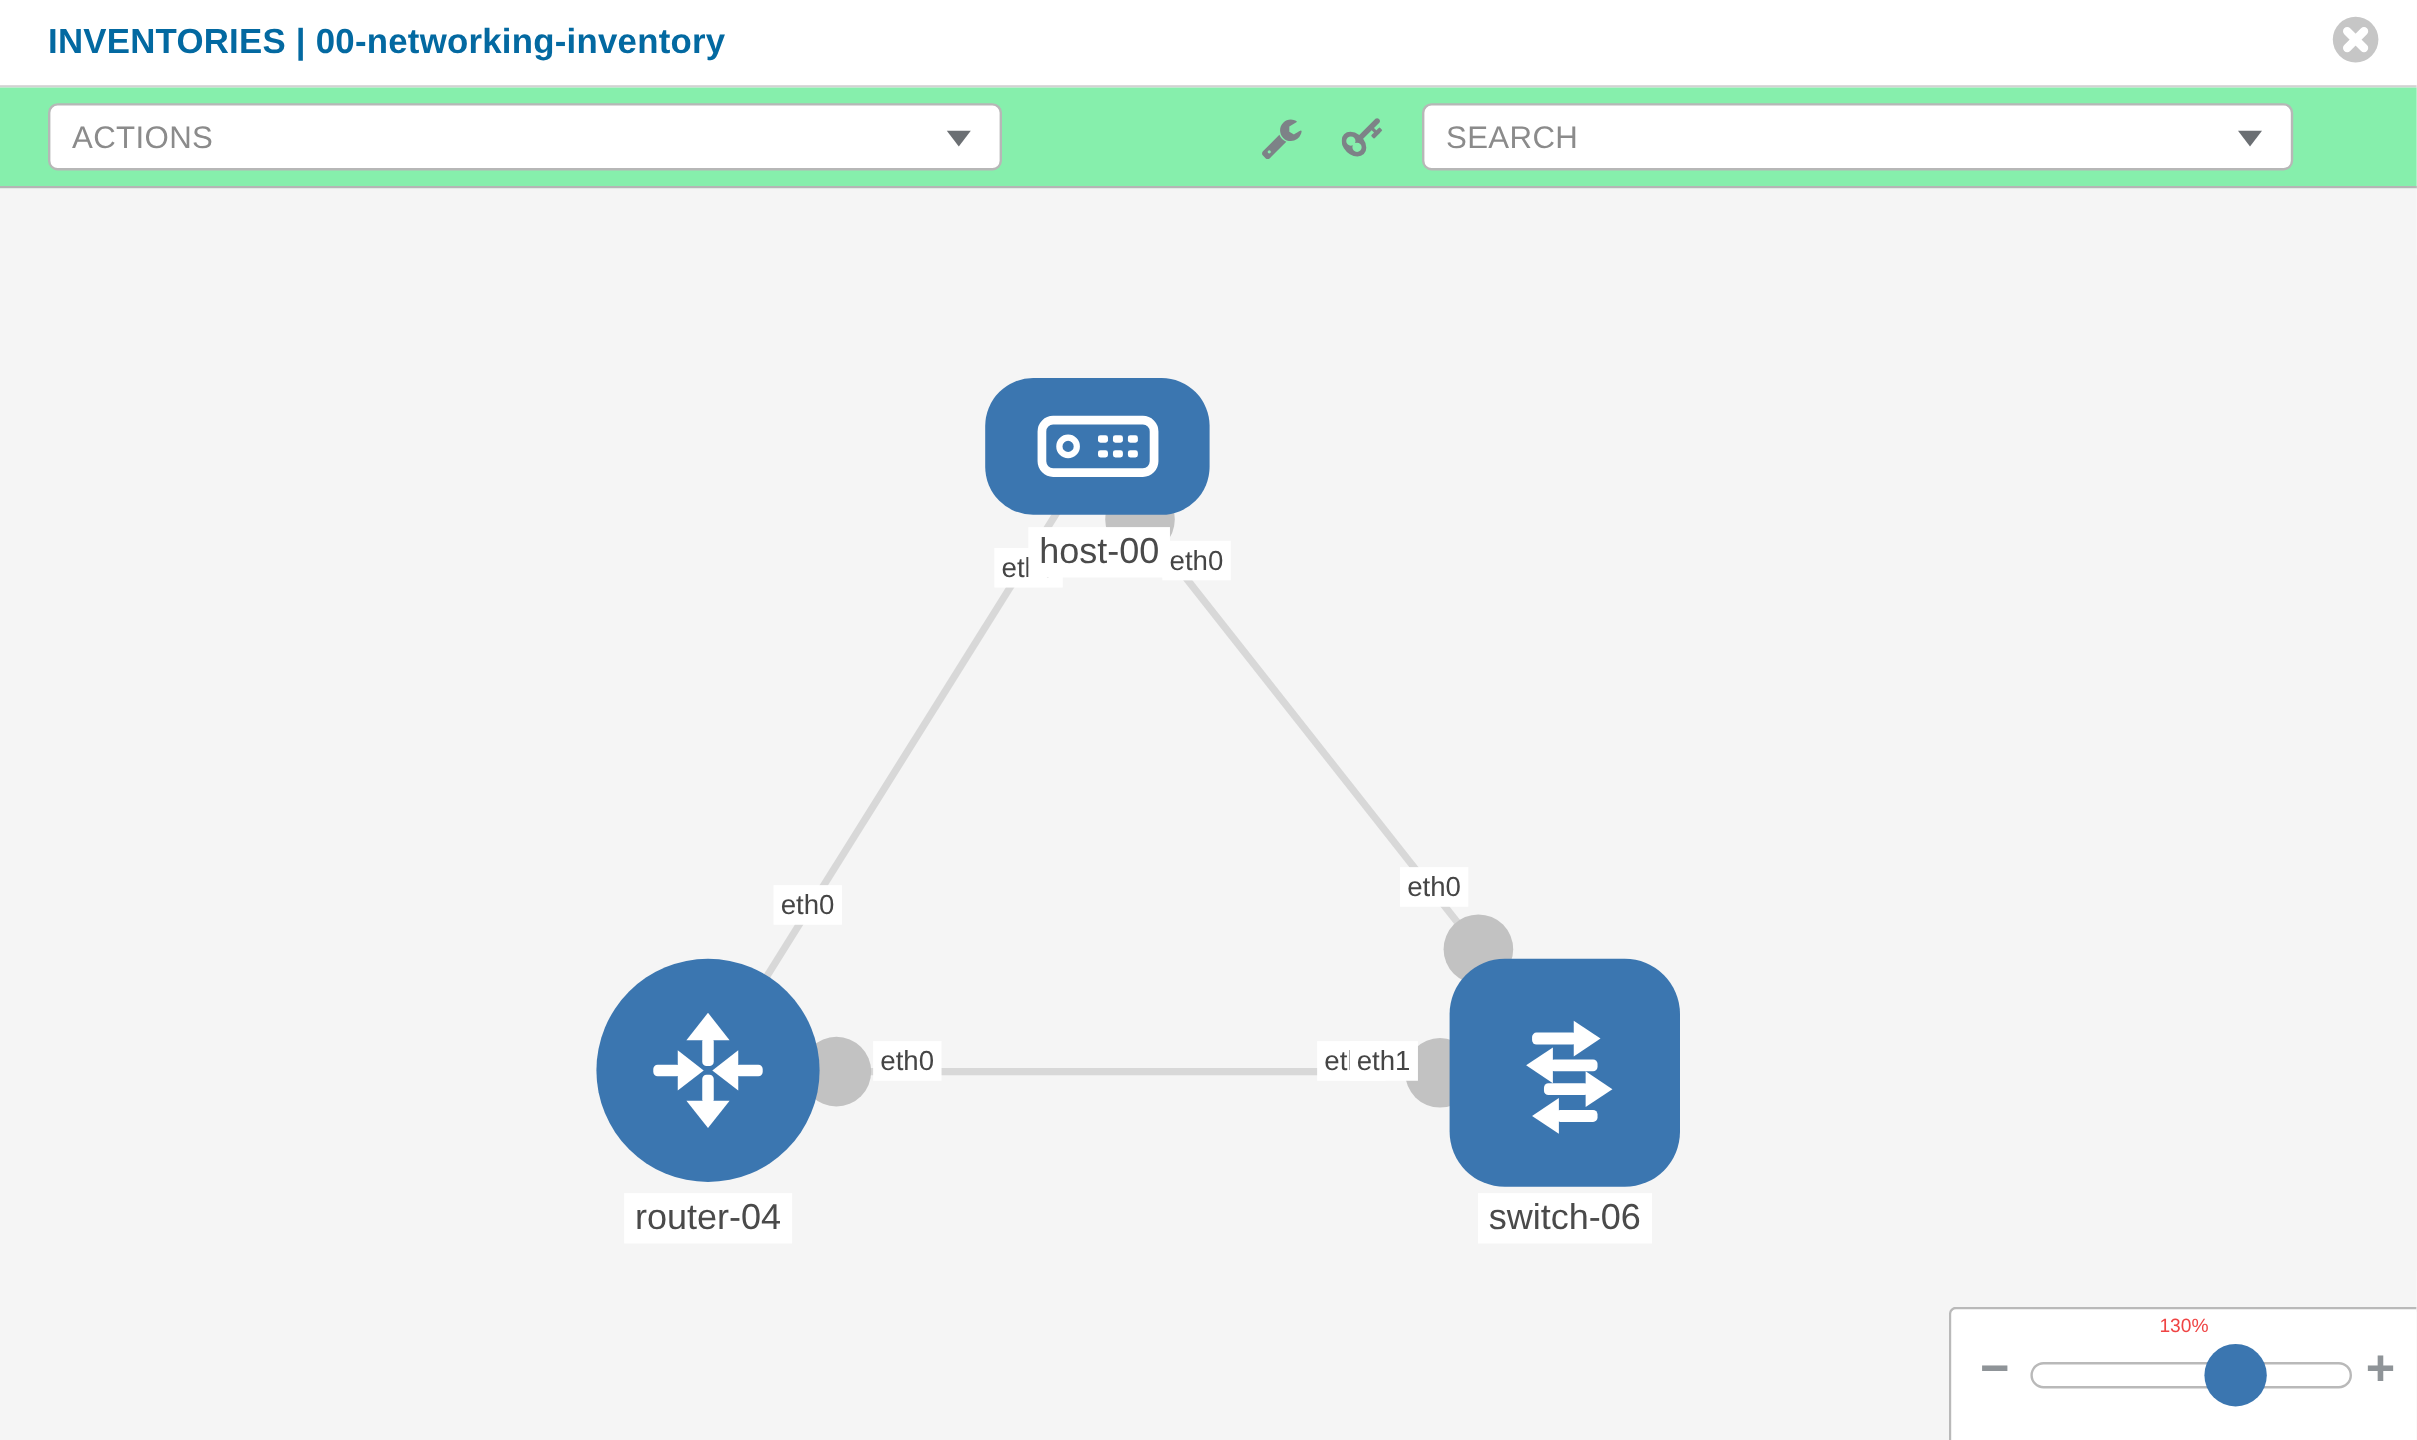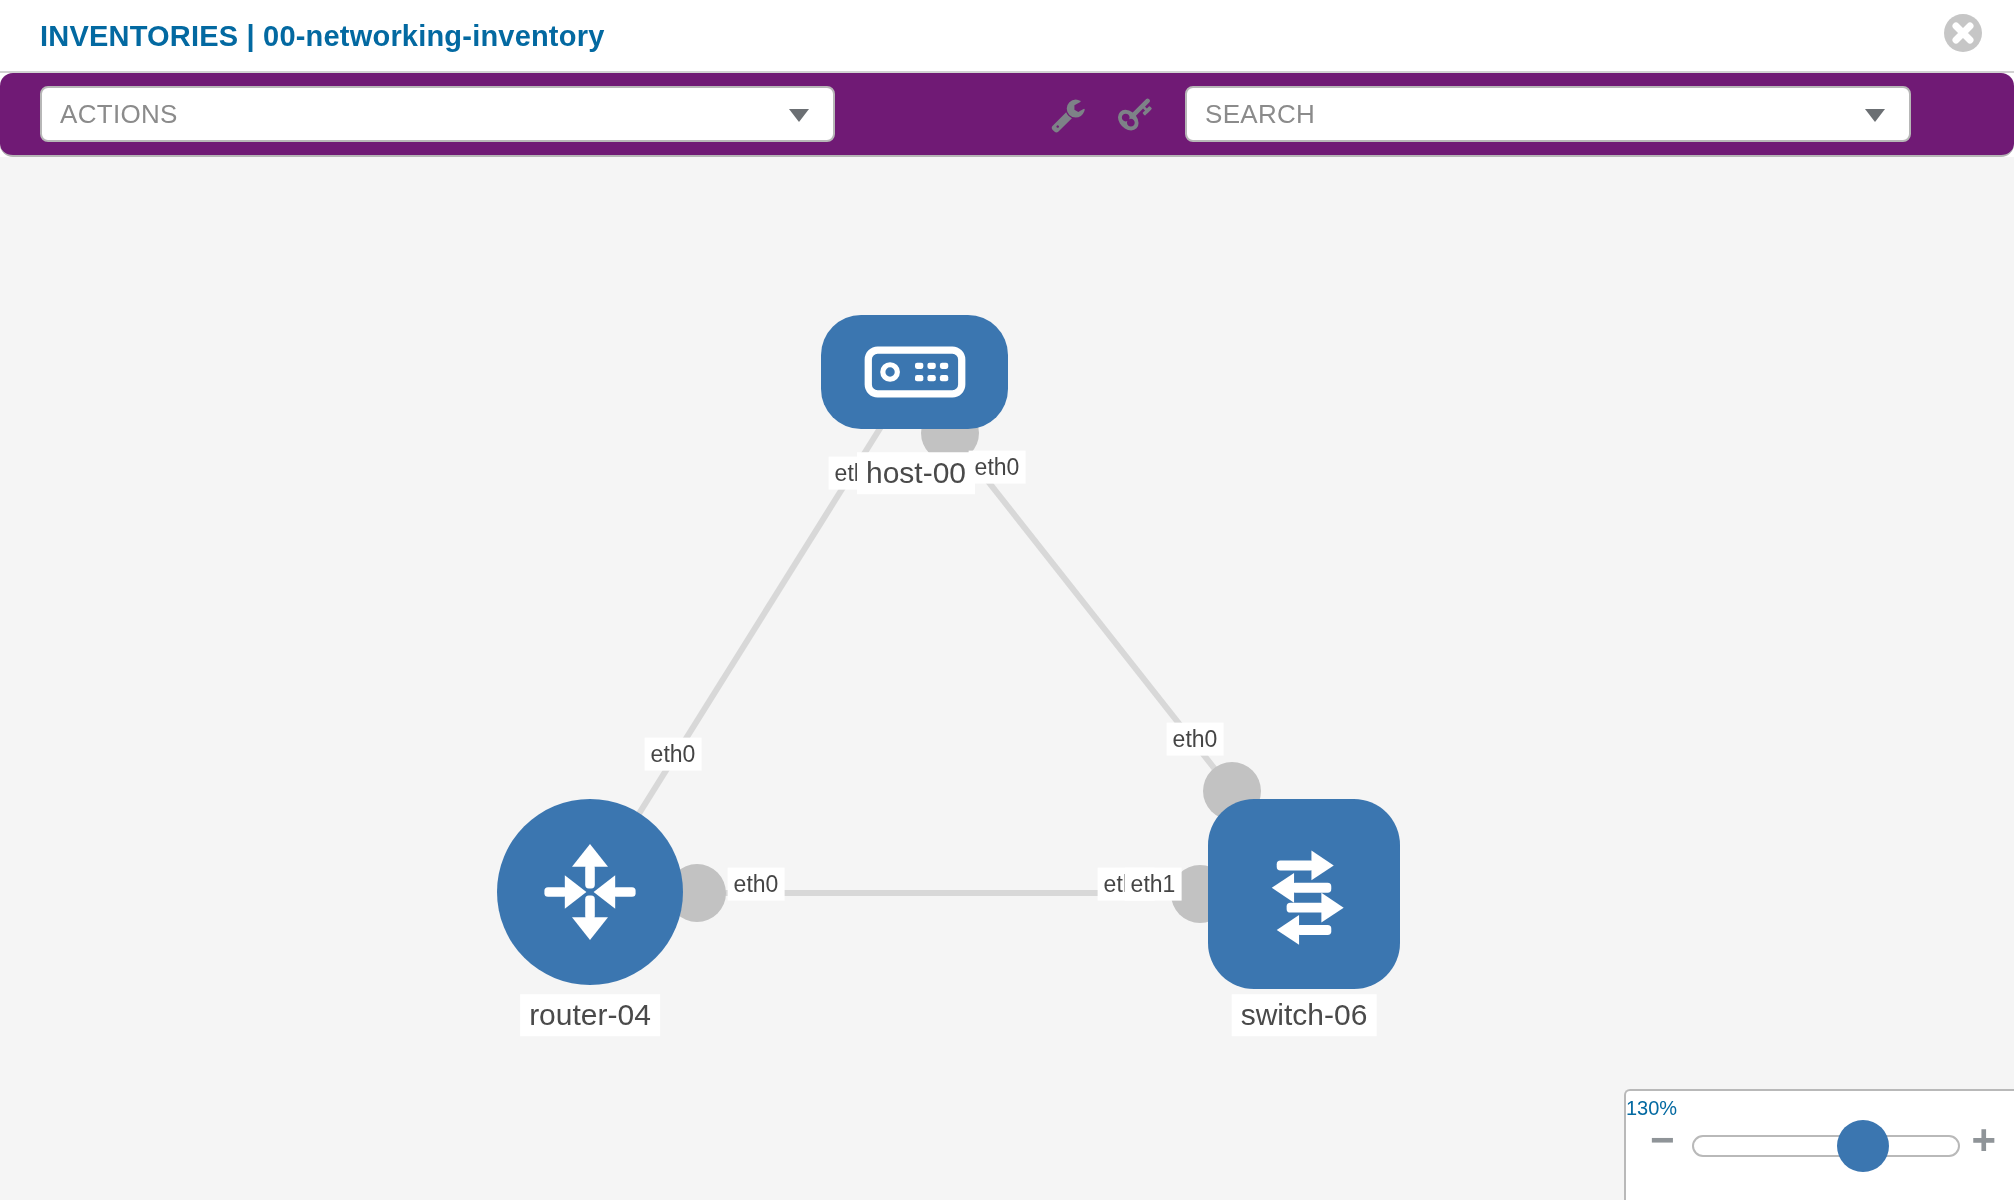--- a/index.html
+++ b/index.html
@@ -18,23 +18,22 @@
   .page-title{
     position:absolute;left:40px;top:50%;transform:translateY(-50%);
     margin:0;font-size:29px;font-weight:bold;color:#0369a1;letter-spacing:.2px;
   }
   .close-btn{
     position:absolute;right:31px;top:13px;width:40px;height:40px;cursor:pointer;
   }
 
   
   .toolbar{
-    position:relative;height:82px;background:#701a75;
+    position:relative;height:82px;background:#86efac;
     border-bottom:2px solid #b5b5b5;
-    border-radius:13px;
   }
   .select-box{
     position:absolute;top:13px;height:56px;background:#fff;
     border:2px solid #b7b7b7;border-radius:8px;box-sizing:border-box;
     display:flex;align-items:center;cursor:pointer;
   }
   .select-box .sel-label{
     margin-left:18px;font-size:26px;color:#8b8b8b;letter-spacing:.3px;
   }
   .caret{
@@ -67,22 +66,22 @@
   }
   .node-label{font-size:30px;color:#4a4a4a;padding:2px 9px;}
 
   
   .zoom-panel{
     position:absolute;right:0;bottom:0;width:390px;height:113px;z-index:4;
     background:#fff;border:2px solid #b9b9b9;border-right:none;border-bottom:none;
     border-top-left-radius:6px;box-sizing:border-box;
   }
   .zoom-level{
-    position:absolute;left:0;right:0;top:6px;
-    font-size:20px;color:#0369a1;
+    position:absolute;left:0;right:0;top:6px;text-align:center;
+    font-size:16px;color:#ef4444;
   }
   .zoom-minus,.zoom-plus{
     position:absolute;top:28px;font-size:42px;font-weight:bold;color:#8f9498;
     cursor:pointer;line-height:1;user-select:none;
   }
   .zoom-minus{left:24px;}
   .zoom-plus{right:18px;}
   .zoom-track{
     position:absolute;left:66px;top:44px;width:268px;height:22px;
     background:#fff;border:2px solid #b9b9b9;border-radius:13px;box-sizing:border-box;
@@ -183,21 +182,21 @@
           <polygon points="24,45 42,33 42,57"></polygon>
             <rect x="40" y="41" width="32" height="8" rx="3"></rect>
           <rect x="36" y="57" width="30" height="8" rx="3"></rect>
             <polygon points="82,61 64,49 64,73"></polygon>
           <polygon points="28,79 46,67 46,91"></polygon>
             <rect x="44" y="75" width="28" height="8" rx="3"></rect>
         </g>
       </svg>
     </div>
 
-    <div class="chip node-label" style="left:916px;top:316px;text-align:right;">host-00</div>
+    <div class="chip node-label" style="left:916px;top:303px;text-align:right;">host-00</div>
     <div class="chip node-label" style="left:590px;top:858px;">router-04</div>
     <div class="chip node-label" style="left:1304px;top:858px;">switch-06</div>
 
     <div class="chip" style="left:857px;top:316px;z-index:2;">eth0</div>
     <div class="chip" style="left:673px;top:597px;">eth0</div>
     <div class="chip" style="left:997px;top:310px;z-index:2;">eth0</div>
     <div class="chip" style="left:1195px;top:582px;">eth0</div>
     <div class="chip" style="left:756px;top:727px;">eth0</div>
     <div class="chip" style="left:1126px;top:727px;z-index:2;">eth1</div>
     <div class="chip" style="left:1153px;top:727px;z-index:3;">eth1</div>

